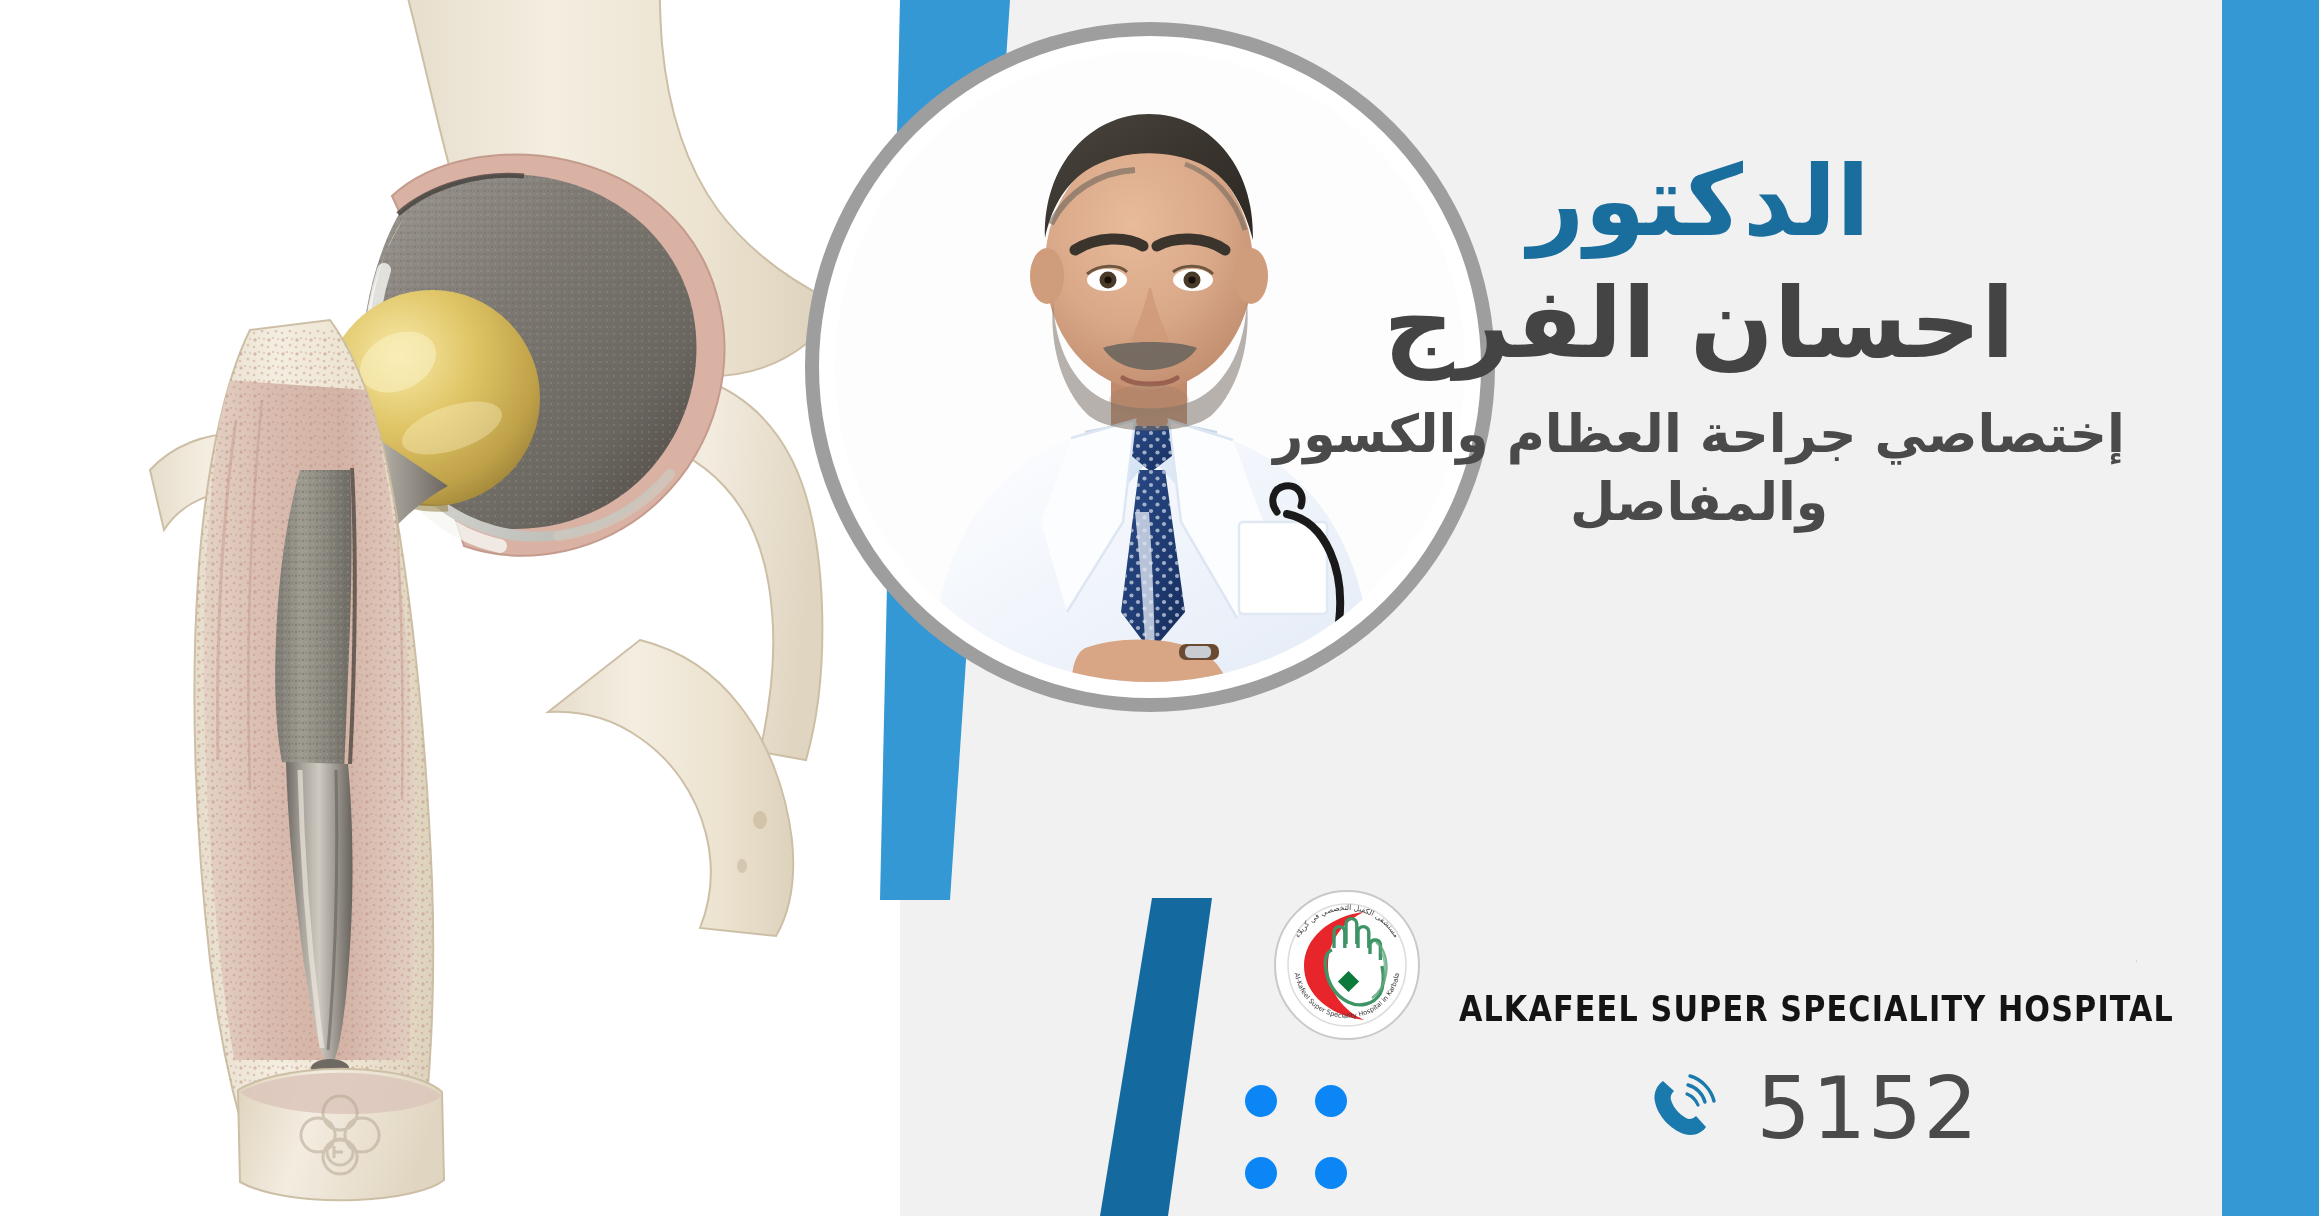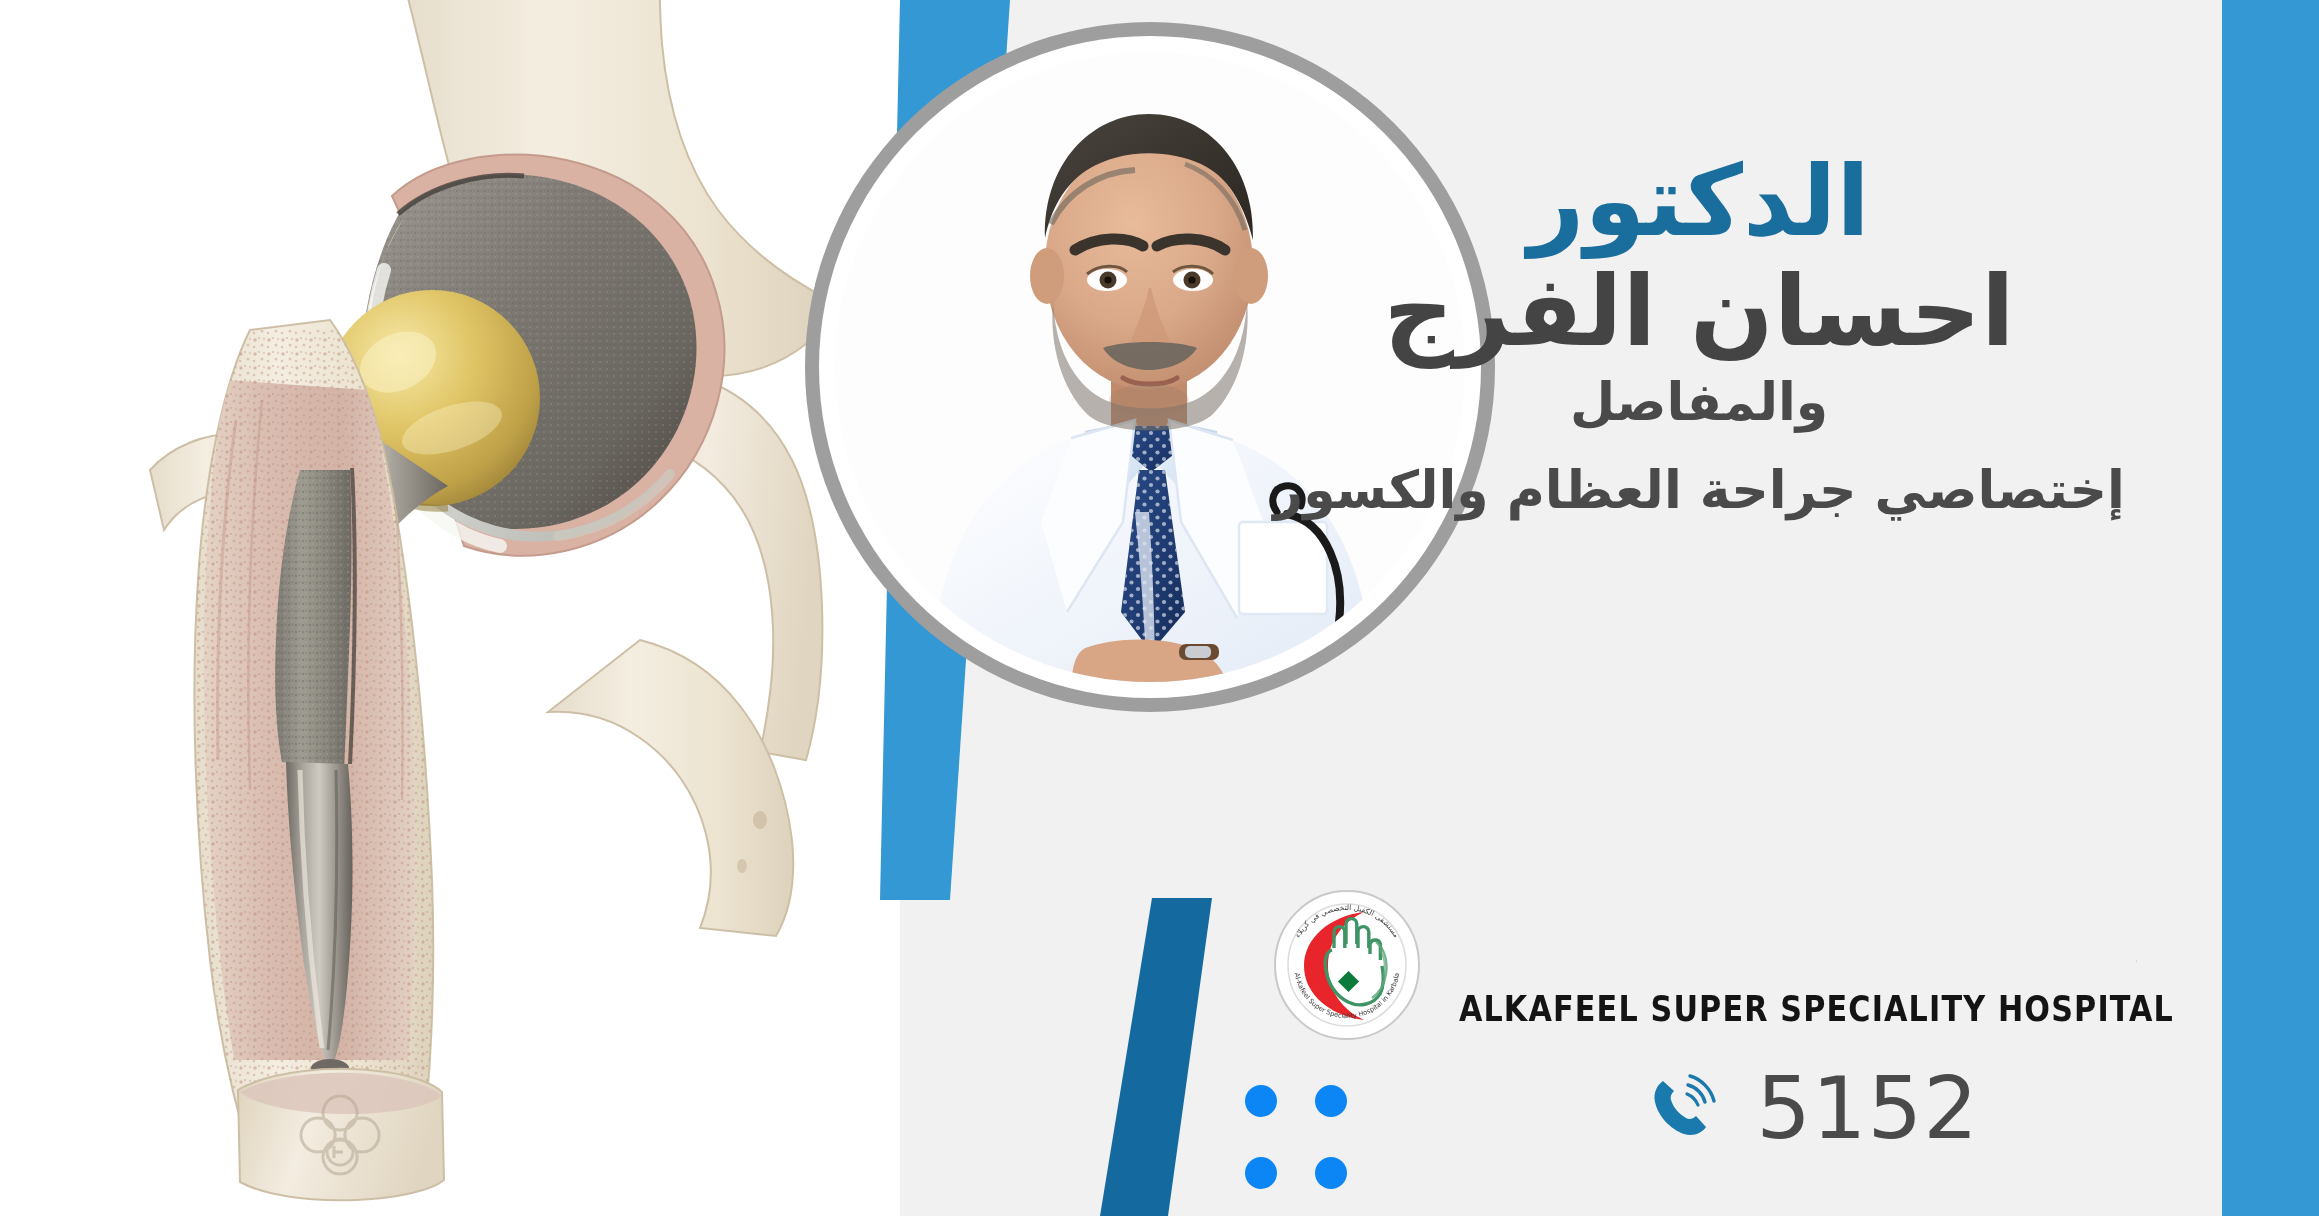--- a/index.html
+++ b/index.html
@@ -54,21 +54,21 @@
   .text-block {
     position:absolute; right:120px; top:150px; width:1000px;
     text-align:center; direction:rtl;
   }
   .t-doctor {
     font-size:98px; font-weight:bold; color:#1a6e9e;
     line-height:1.05; letter-spacing:-1px;
   }
   .t-name {
     font-size:98px; font-weight:bold; color:#444444;
-    line-height:1.12; margin-top:4px; letter-spacing:-1px;
+    line-height:1.12; margin-top:16px; letter-spacing:-1px;
   }
   .t-spec {
     font-size:52px; font-weight:bold; color:#4a4a4a;
     line-height:1.28; margin-top:22px;
   }
 
   
   .logo-row {
     position:absolute; right:130px; top:890px;
     display:flex; align-items:center; gap:22px; direction:ltr;
@@ -382,22 +382,22 @@
         <path d="M250 596 C276 586 322 584 352 594 C372 600 386 612 392 630 L236 630 C238 614 240 602 250 596 Z" fill="#d8a585"></path>
         <rect x="344" y="592" width="40" height="16" rx="7" fill="#6b4a32"></rect>
         <rect x="350" y="594" width="26" height="12" rx="5" fill="#c9cdd2"></rect>
       </svg>
     </div>
   </div>
 
   <div class="text-block">
     <div class="t-doctor">الدكتور</div>
     <div class="t-name">احسان الفرج</div>
+    <div class="t-spec">إختصاصي جراحة العظام والكسور</div>
     <div class="t-spec" style="margin-top:2px;">والمفاصل</div>
-    <div class="t-spec">إختصاصي جراحة العظام والكسور</div>
   </div>
 
   <div class="logo-row">
     <svg class="emblem" viewBox="0 0 150 150">
       <defs>
         <path id="ringTop" d="M 20 75 A 55 55 0 0 1 130 75"></path>
         <path id="ringBot" d="M 22 75 A 53 53 0 0 0 128 75"></path>
       </defs>
       <ellipse cx="75" cy="75" rx="72" ry="74" fill="#ffffff" stroke="#c9c9c9" stroke-width="2"></ellipse>
       <ellipse cx="75" cy="75" rx="59" ry="61" fill="#ffffff" stroke="#dcdcdc" stroke-width="1.5"></ellipse>

